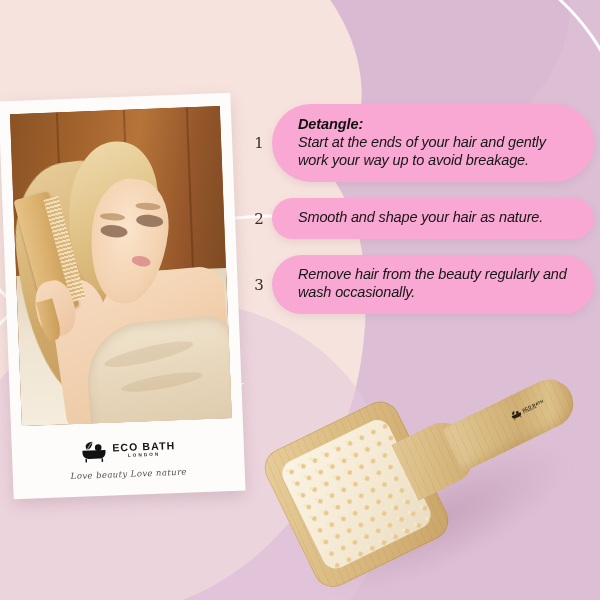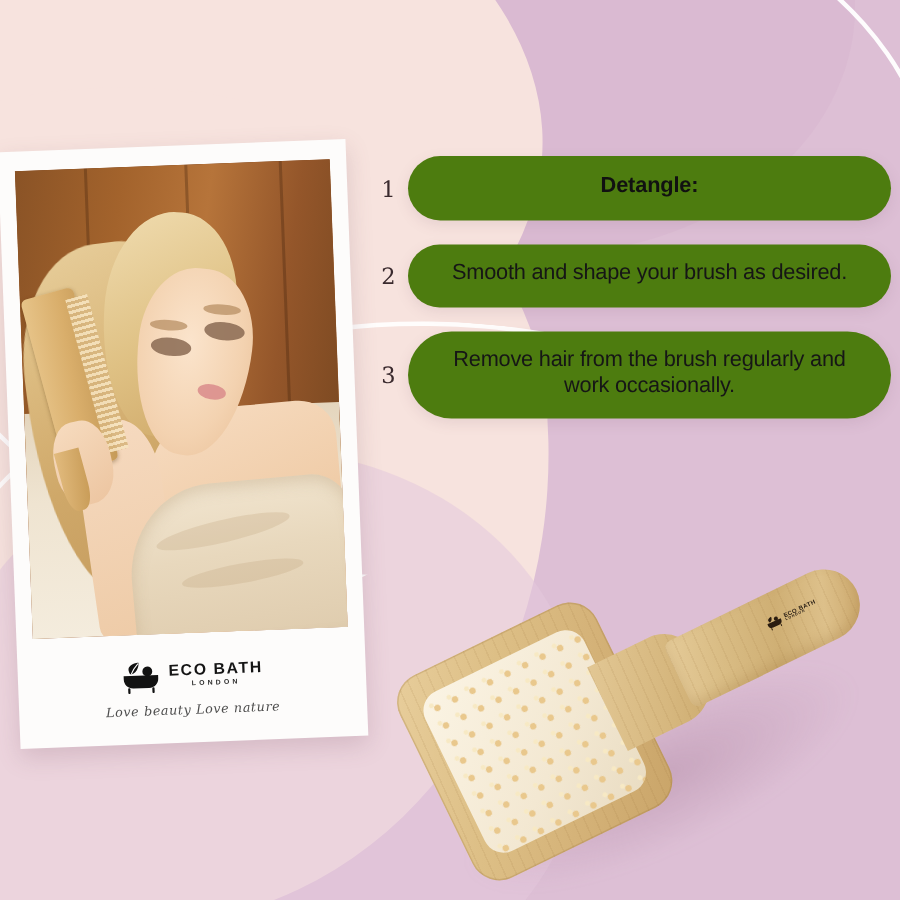--- a/index.html
+++ b/index.html
@@ -199,25 +199,26 @@
 
   .steps{position:absolute;left:246px;top:104px;width:348px;}
   .step{position:relative;display:flex;align-items:center;margin-bottom:16px;}
   .step-num{
     width:26px;flex:0 0 26px;text-align:center;
     font-family:"DejaVu Serif",serif;
     font-size:15px;color:#3A2A2E;font-weight:400;
   }
   .card{
     flex:1;
-    background:#4d7c0f;
+    background:#f9a8d4;
     border-radius:48px;
     padding:11px 26px 13px;
-    text-align:center;
+    text-align:left;
     box-shadow:0 3px 9px rgba(120,85,110,.13);
+    font-style:italic;
   }
   .card-title{
     font-size:14.5px;font-weight:800;color:#111111;line-height:1.25;margin-bottom:1px;
     letter-spacing:-0.1px;
   }
   .card-body{
     font-size:14.5px;font-weight:500;color:#161616;line-height:1.2;
     letter-spacing:-0.15px;
   }
 
@@ -346,34 +347,35 @@
     </div>
   </div>
 
 
   <div class="steps">
 
     <div class="step">
       <div class="step-num">1</div>
       <div class="card">
         <div class="card-title">Detangle:</div>
+        <div class="card-body">Start at the ends of your hair and gently work your way up to avoid breakage.</div>
       </div>
     </div>
 
     <div class="step">
       <div class="step-num">2</div>
       <div class="card">
-        <div class="card-body">Smooth and shape your brush as desired.</div>
+        <div class="card-body">Smooth and shape your hair as nature.</div>
       </div>
     </div>
 
     <div class="step">
       <div class="step-num">3</div>
       <div class="card">
-        <div class="card-body">Remove hair from the brush regularly and work occasionally.</div>
+        <div class="card-body">Remove hair from the beauty regularly and wash occasionally.</div>
       </div>
     </div>
 
   </div>
 
   <div class="prod-shadow"></div>
   <div class="product">
     <div class="paddle">
       <div class="grain"></div>
       <div class="paddle-pad"></div>

